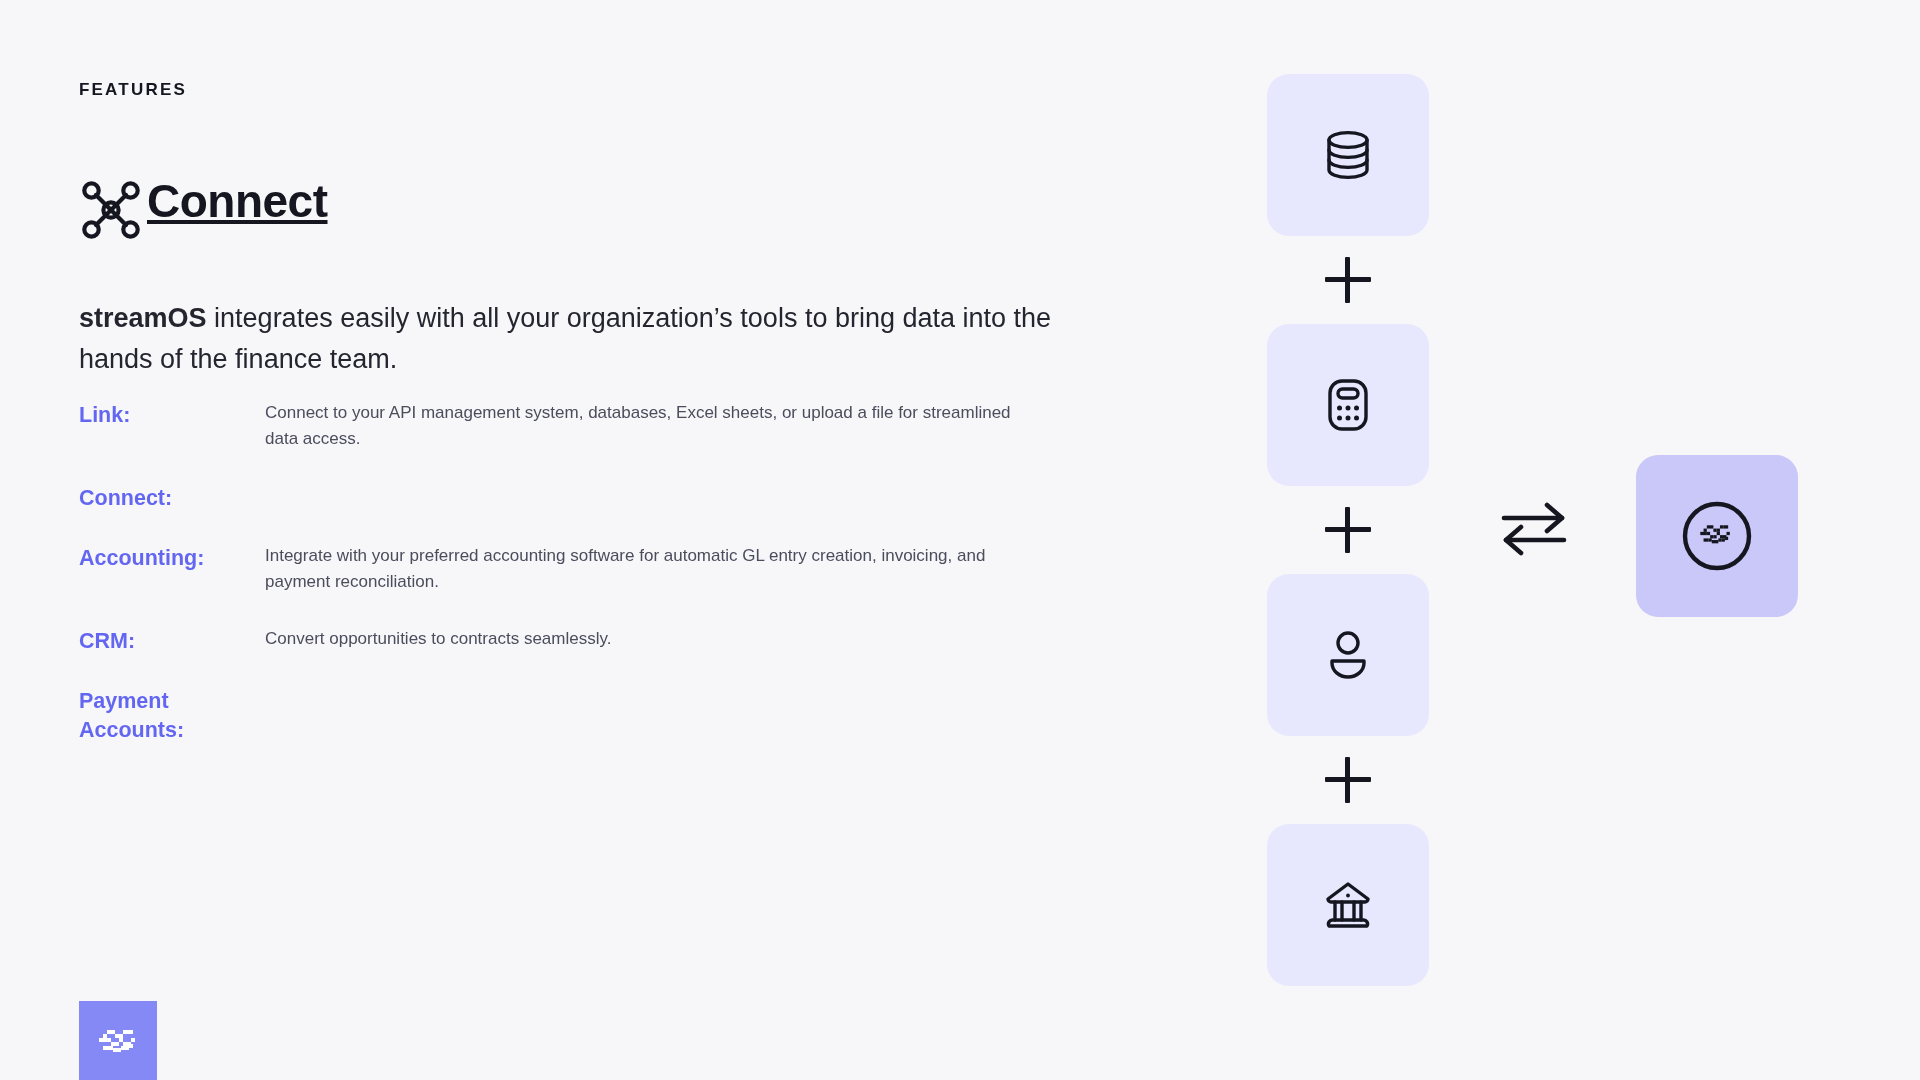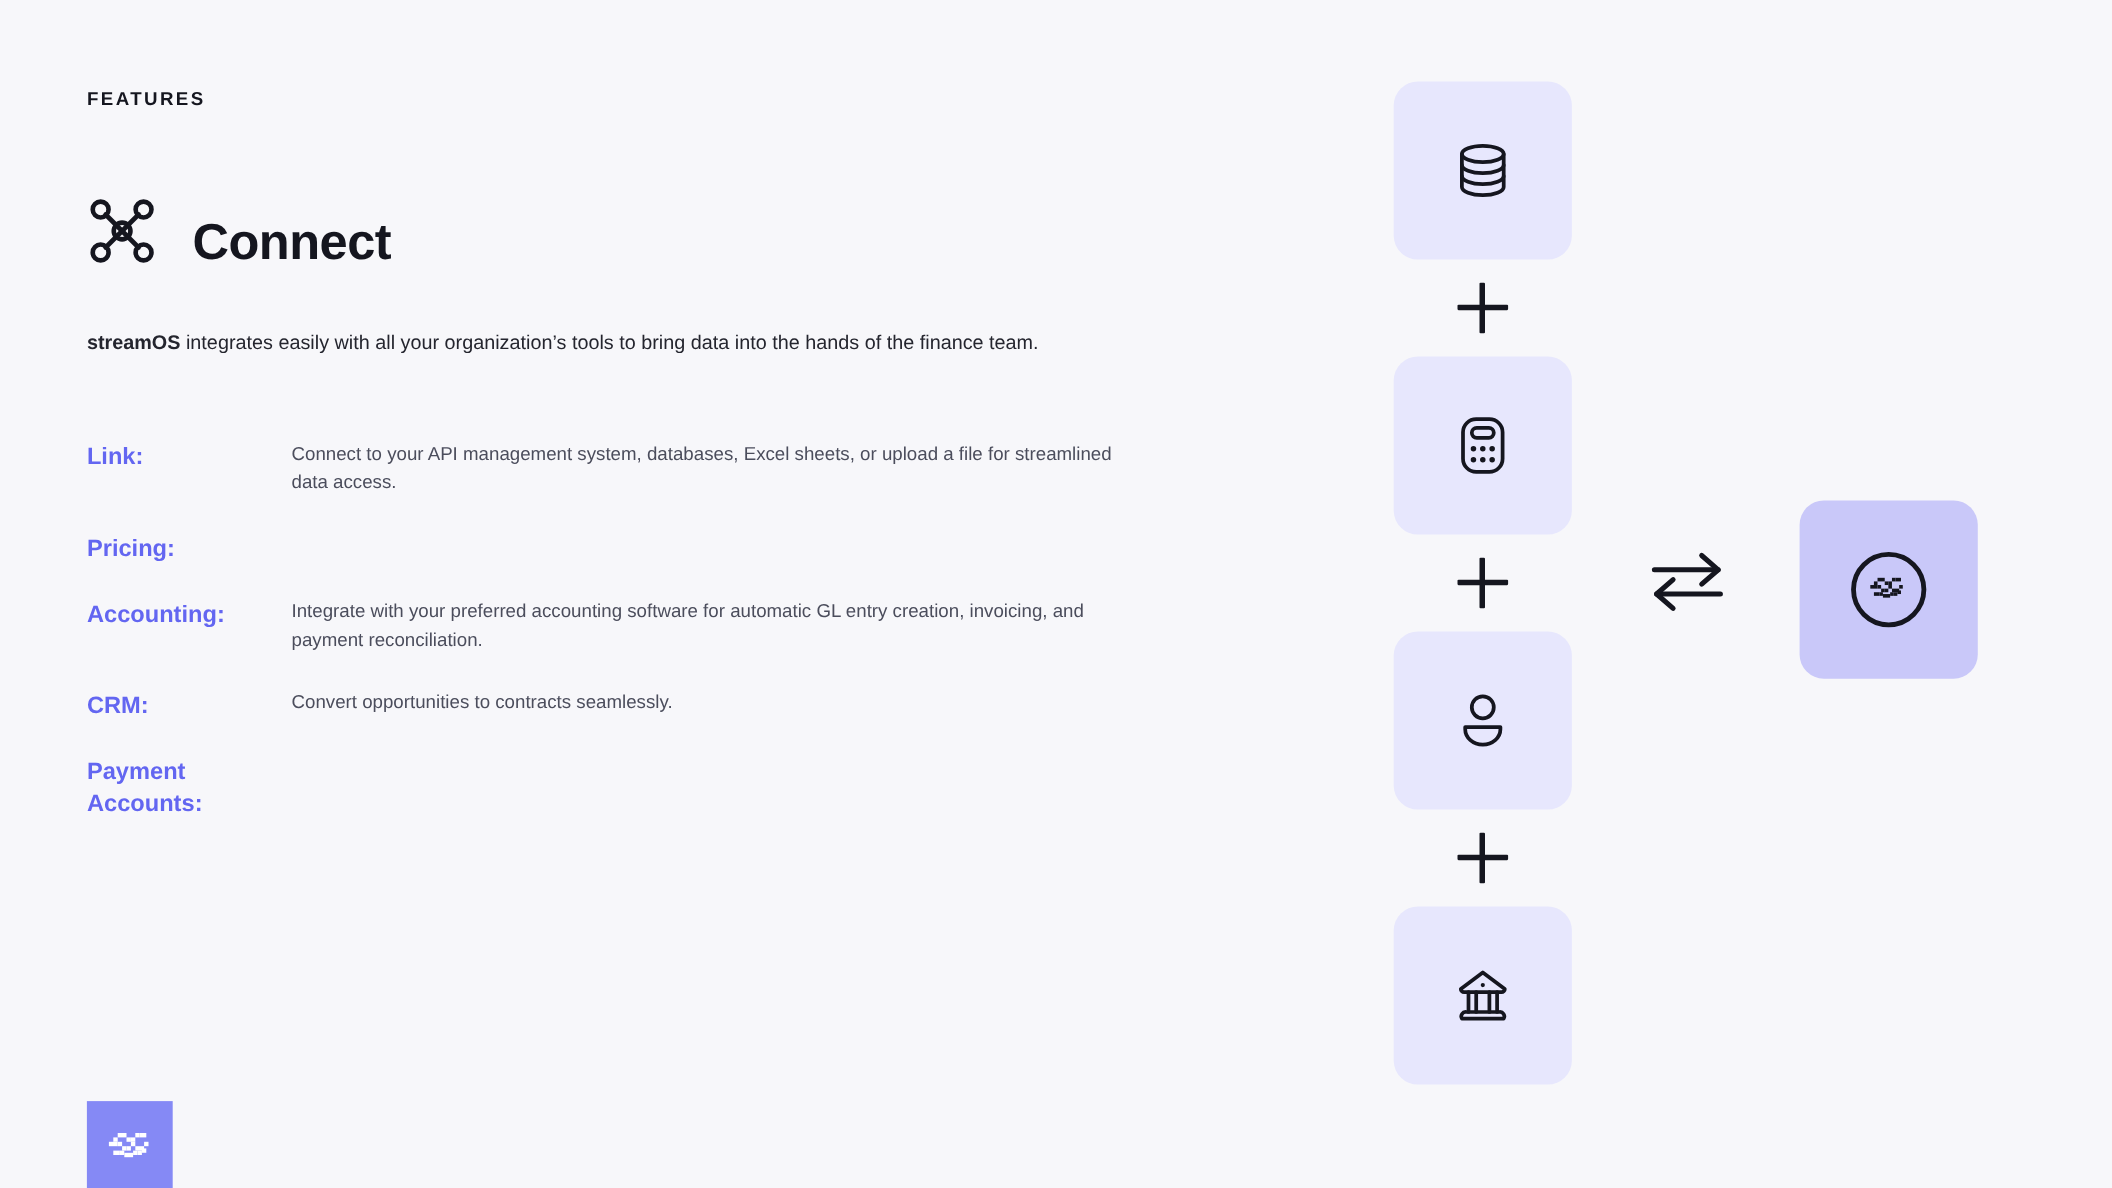--- a/index.html
+++ b/index.html
@@ -36,22 +36,23 @@
     letter-spacing: 2.2px;
     color: #15161f;
     text-transform: uppercase;
   }
 
   .title-row {
     position: absolute;
     left: 0;
     top: 178px;
     display: flex;
-    align-items: flex-end;
-    gap: 32px;
+    align-items: flex-start;
+    gap: 4px;
+    text-decoration: underline;
   }
 
   .connect-icon {
     width: 64px;
     height: 64px;
     flex: 0 0 auto;
     display: block;
   }
 
   .page-title {
@@ -60,21 +61,21 @@
     letter-spacing: -0.5px;
     color: #15161f;
     line-height: 1;
   }
 
   .intro {
     position: absolute;
     left: 0;
     top: 298px;
     width: 975px;
-    font-size: 18px;
+    font-size: 27px;
     line-height: 1.52;
     color: #24252e;
   }
   .intro b { font-weight: 700; }
 
   
   .spec-list {
     position: absolute;
     left: 0;
     top: 400px;
@@ -220,21 +221,21 @@
   </p>
 
   <dl class="spec-list">
 
     <div class="spec-row">
       <dt class="spec-term">Link:</dt>
       <dd class="spec-def">Connect to your API management system, databases, Excel sheets, or upload a file for streamlined data access.</dd>
     </div>
 
     <div class="spec-row">
-      <dt class="spec-term">Pricing:</dt>
+      <dt class="spec-term">Connect:</dt>
     </div>
 
     <div class="spec-row">
       <dt class="spec-term">Accounting:</dt>
       <dd class="spec-def">Integrate with your preferred accounting software for automatic GL entry creation, invoicing, and payment reconciliation.</dd>
     </div>
 
     <div class="spec-row">
       <dt class="spec-term">CRM:</dt>
       <dd class="spec-def">Convert opportunities to contracts seamlessly.</dd>

